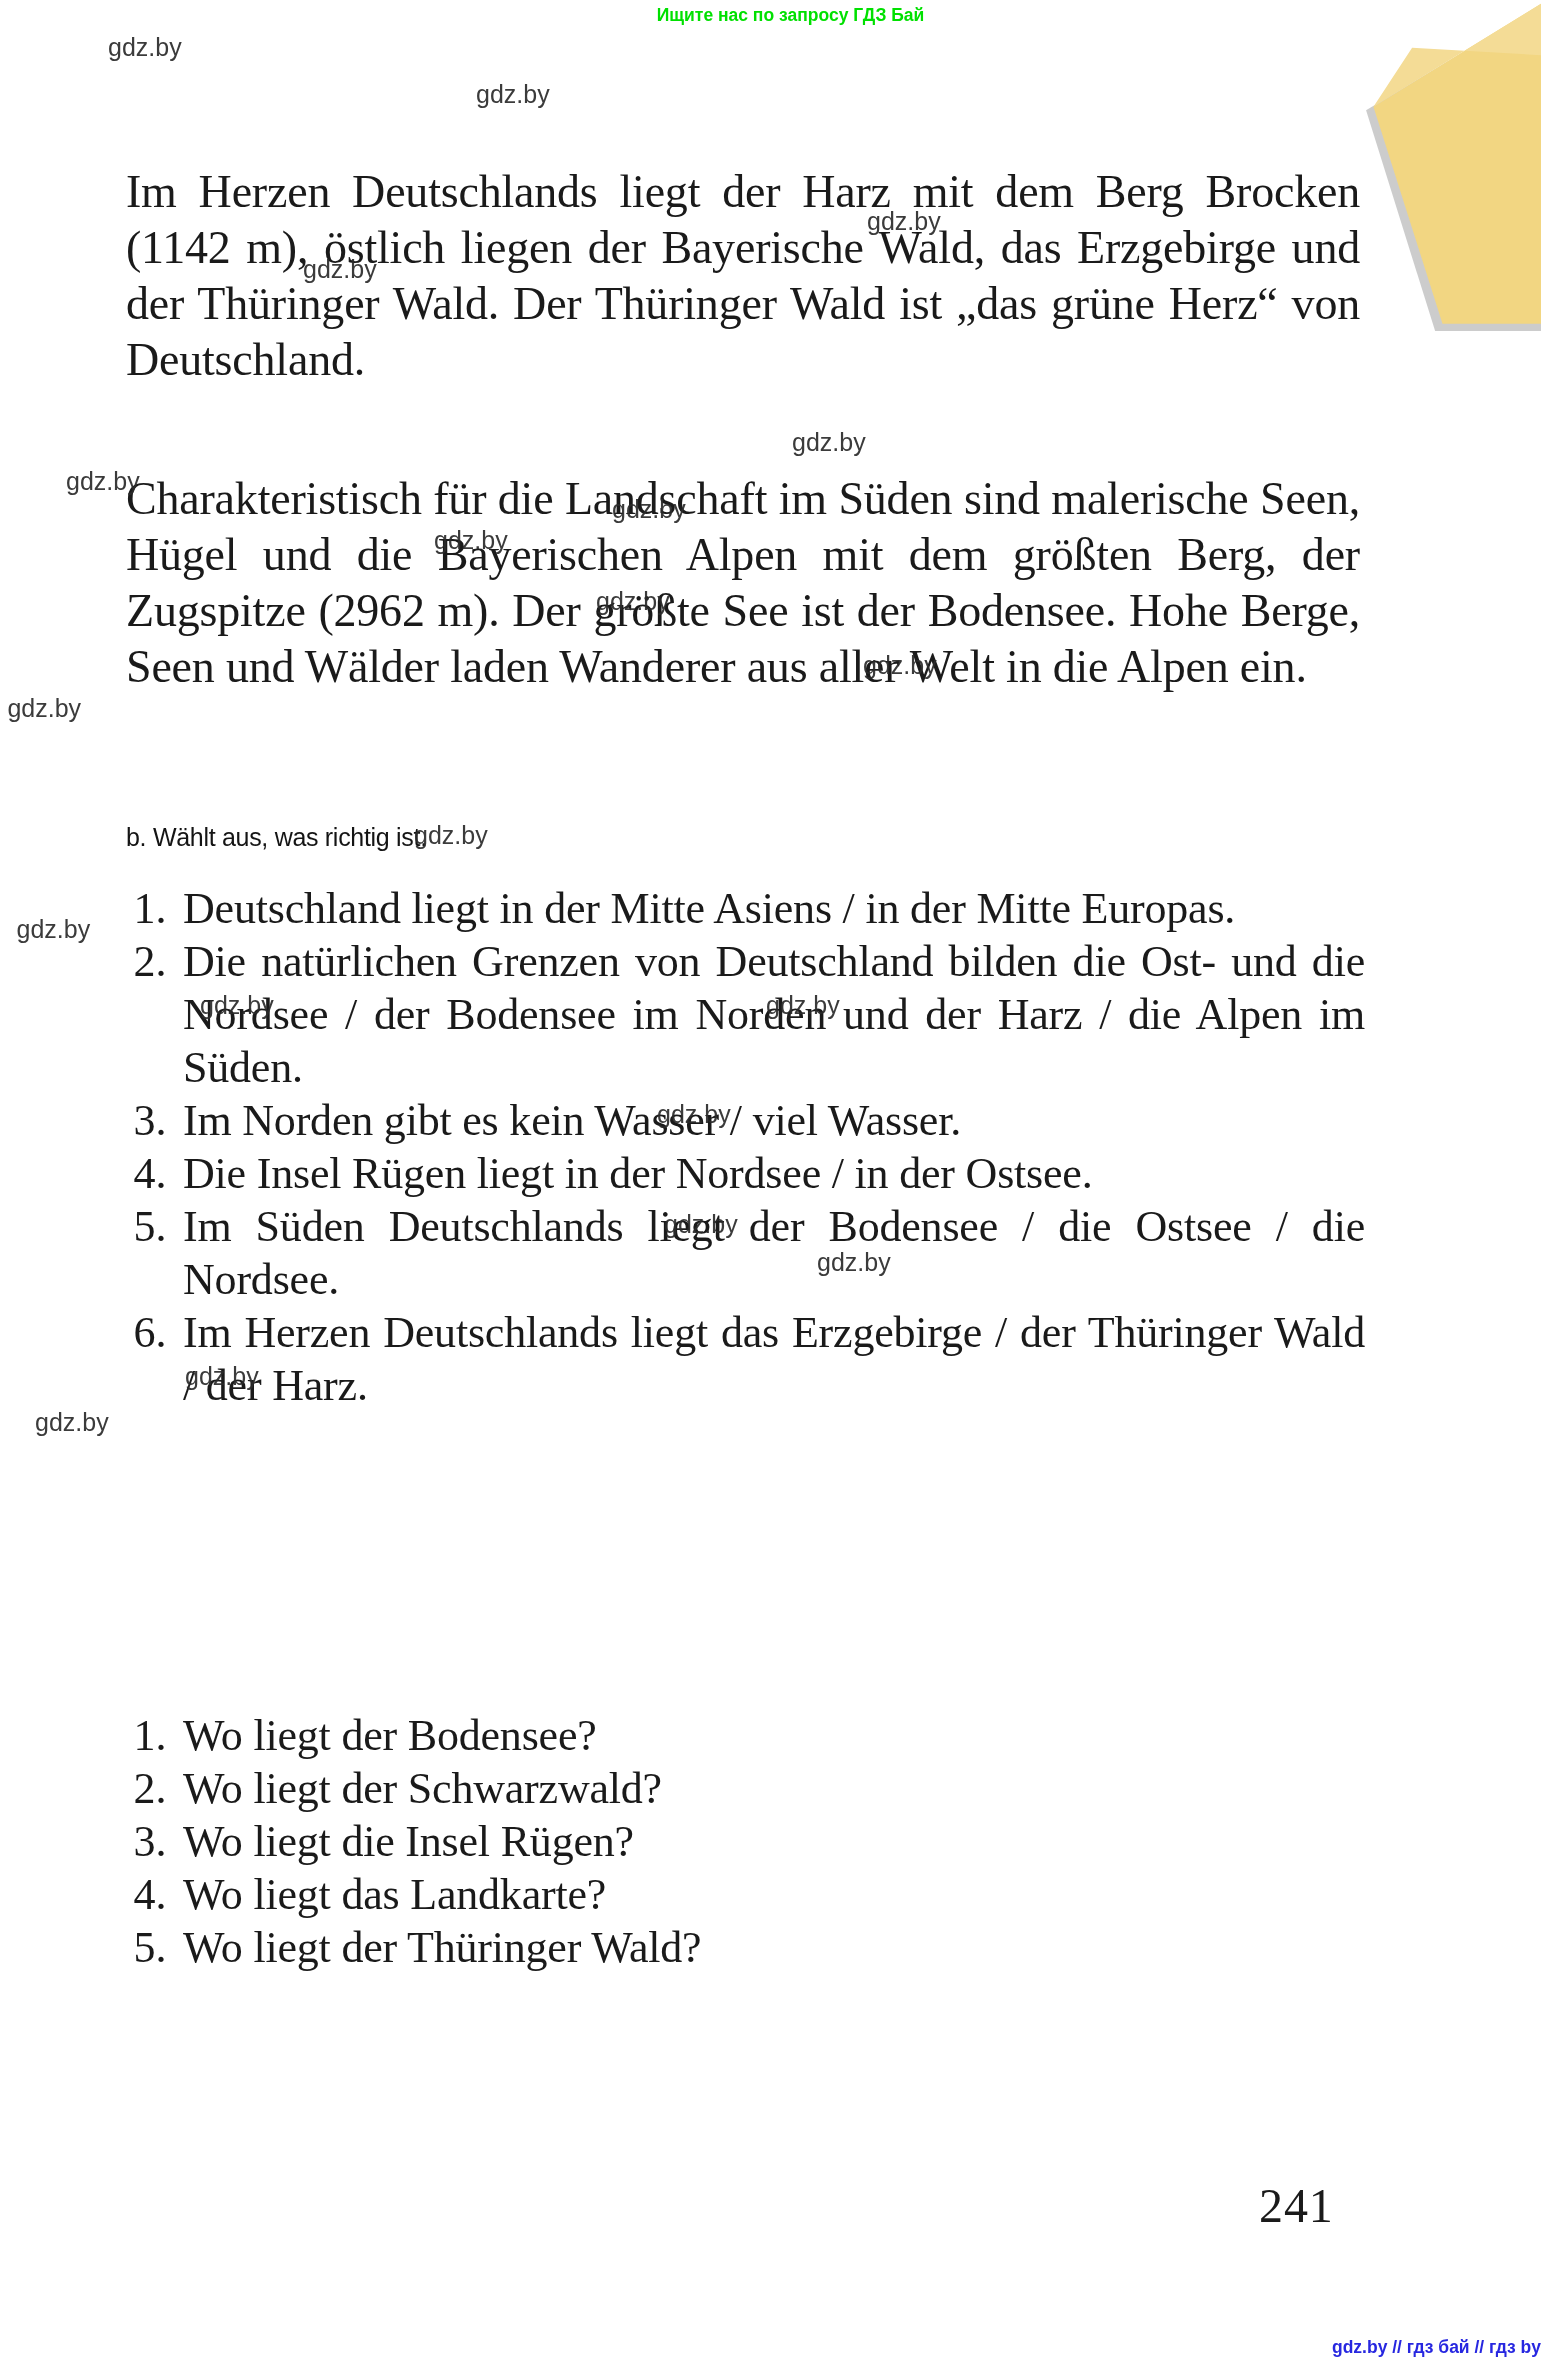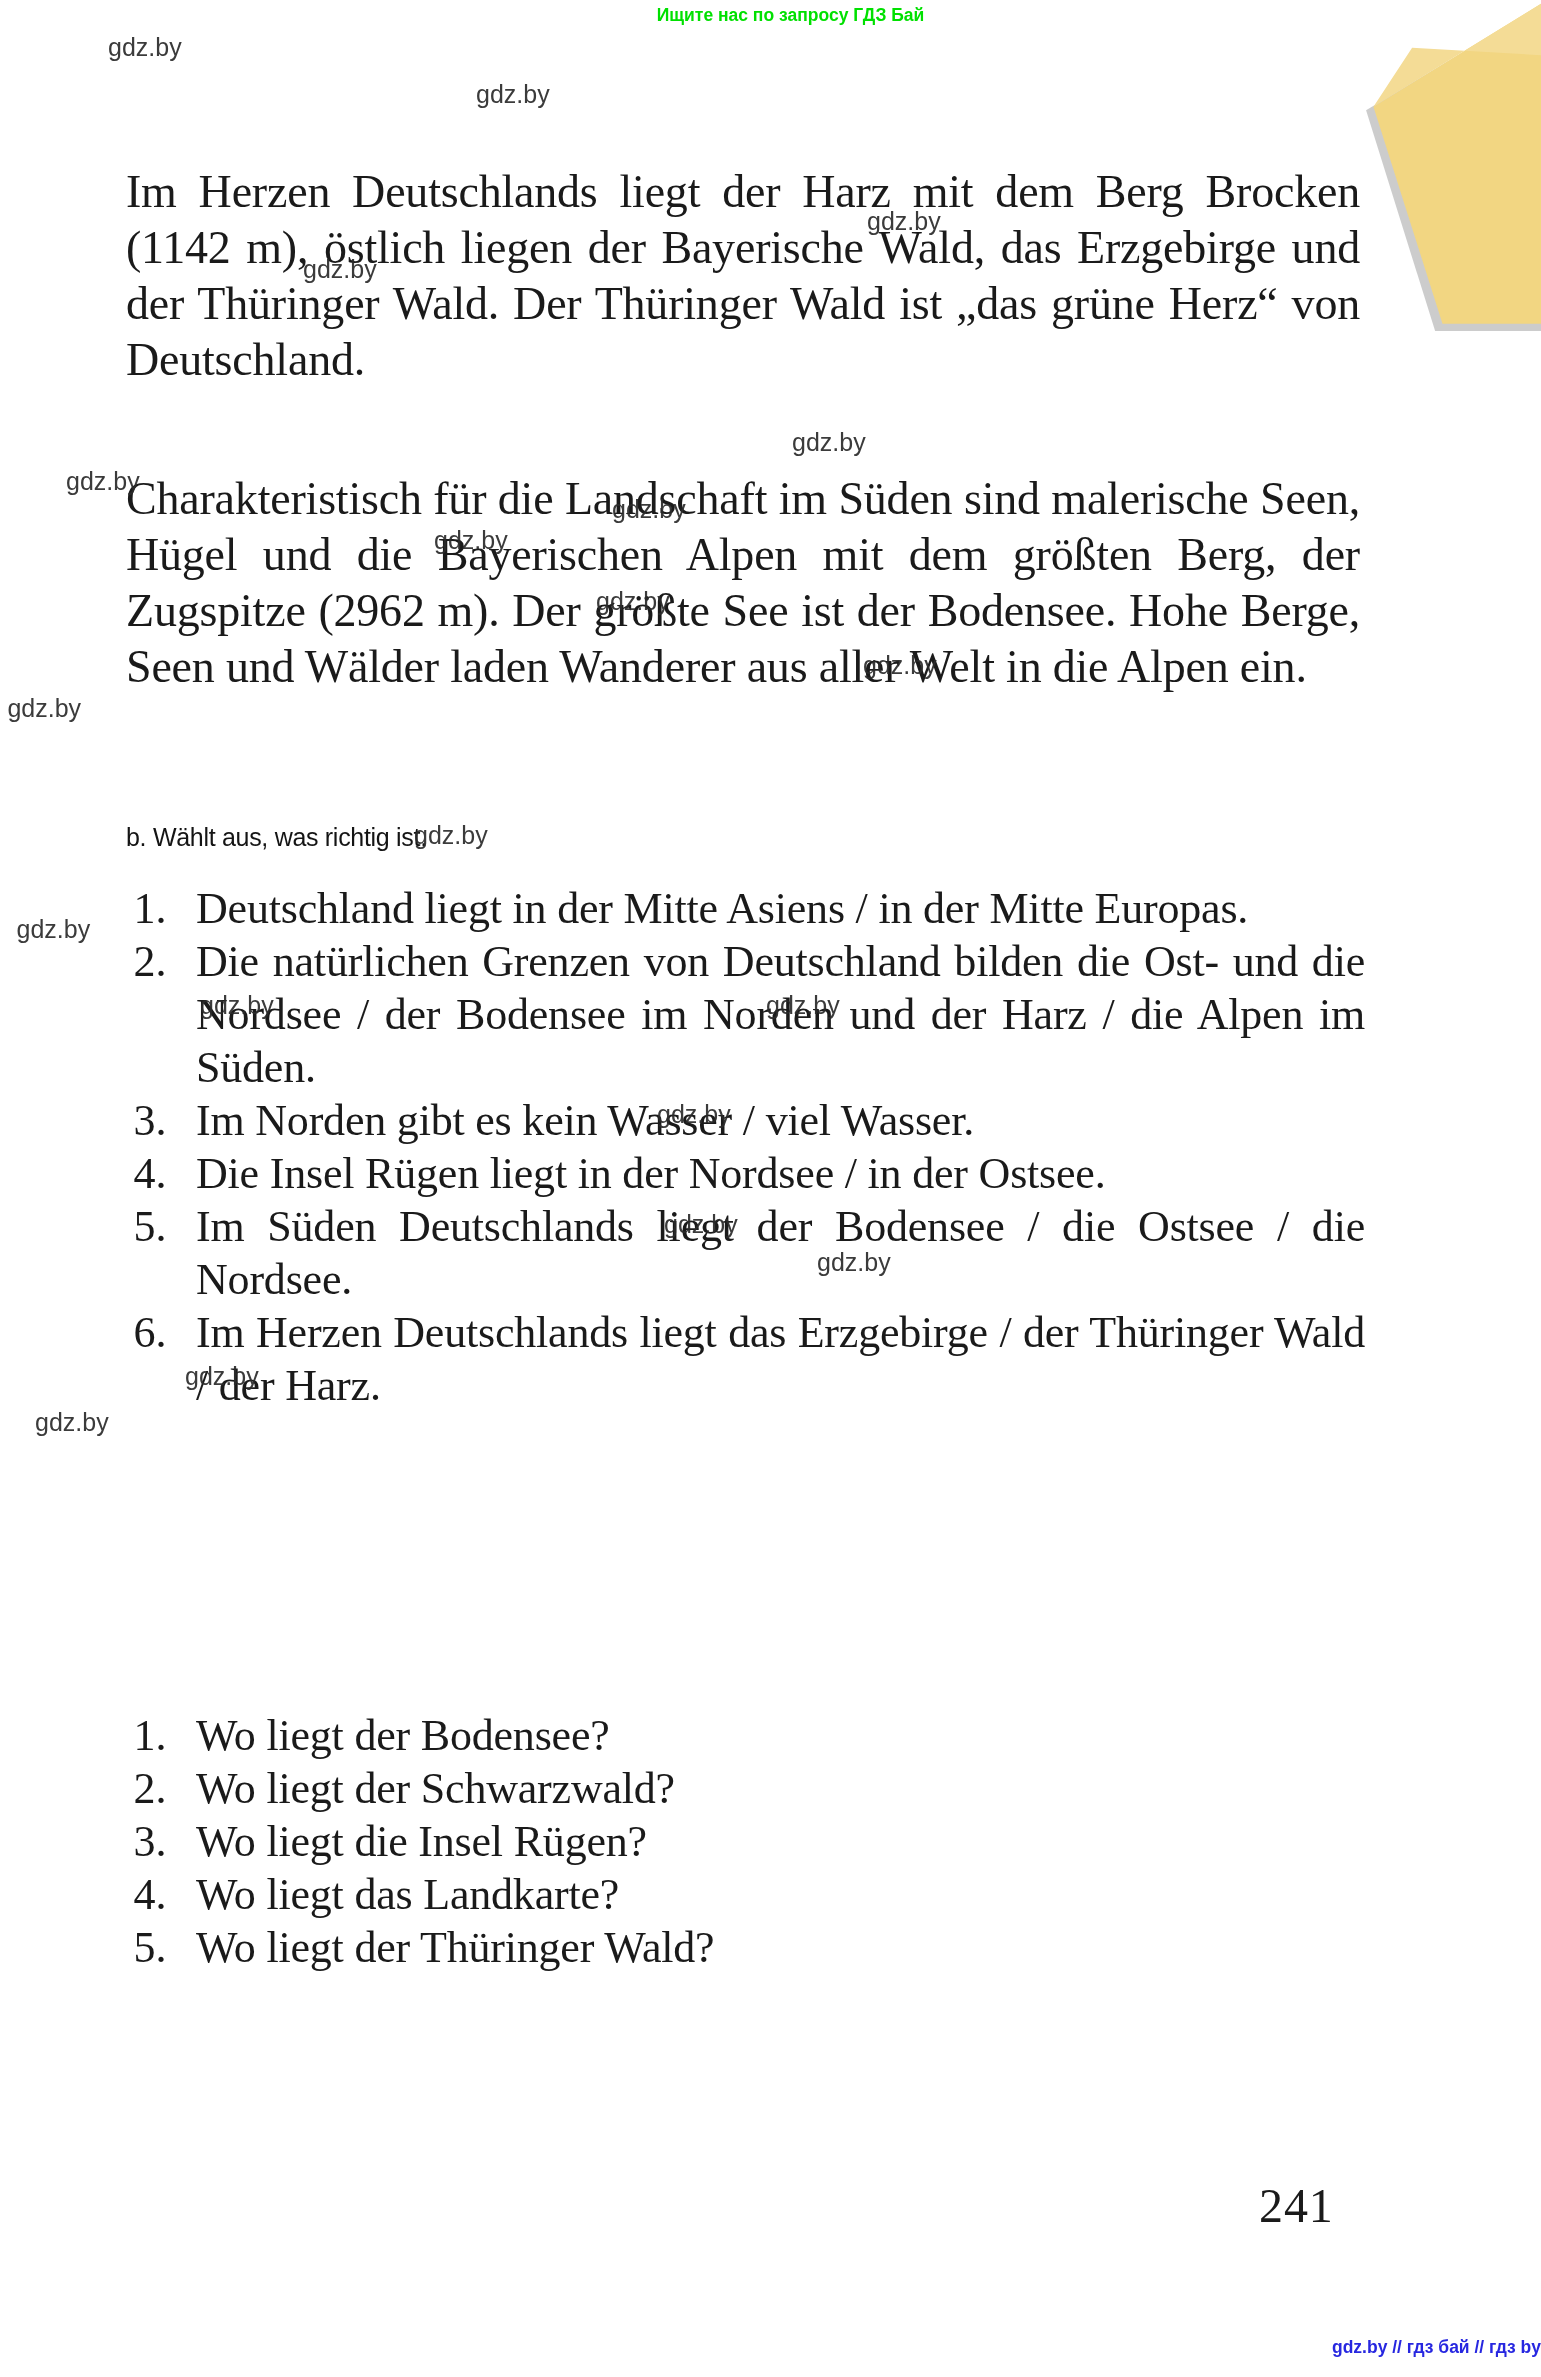--- a/index.html
+++ b/index.html
@@ -87,21 +87,20 @@
     width: 57px;
     text-align: right;
     padding-right: 16.5px;
     box-sizing: border-box;
   }
   ol.qlist li .txt {
     flex: 1 1 auto;
     text-align: justify;
     text-align-last: left;
     letter-spacing: -0.2px;
-    margin-left: 13px;
   }
   ol.qlist.narrow li .txt { text-align: left; }
 
   
   .blk-b-head   { position:absolute; left: 126px; top: 813px; }
   .blk-b-list   { position:absolute; left: 126px; top: 882px; width: 1239px; }
   .blk-c-head   { position:absolute; left: 126px; top: 1578px; width: 1167px; }
   .blk-c-list   { position:absolute; left: 126px; top: 1709px; width: 1011px; }
   .blk-d-head   { position:absolute; left: 126px; top: 2052px; }
 

